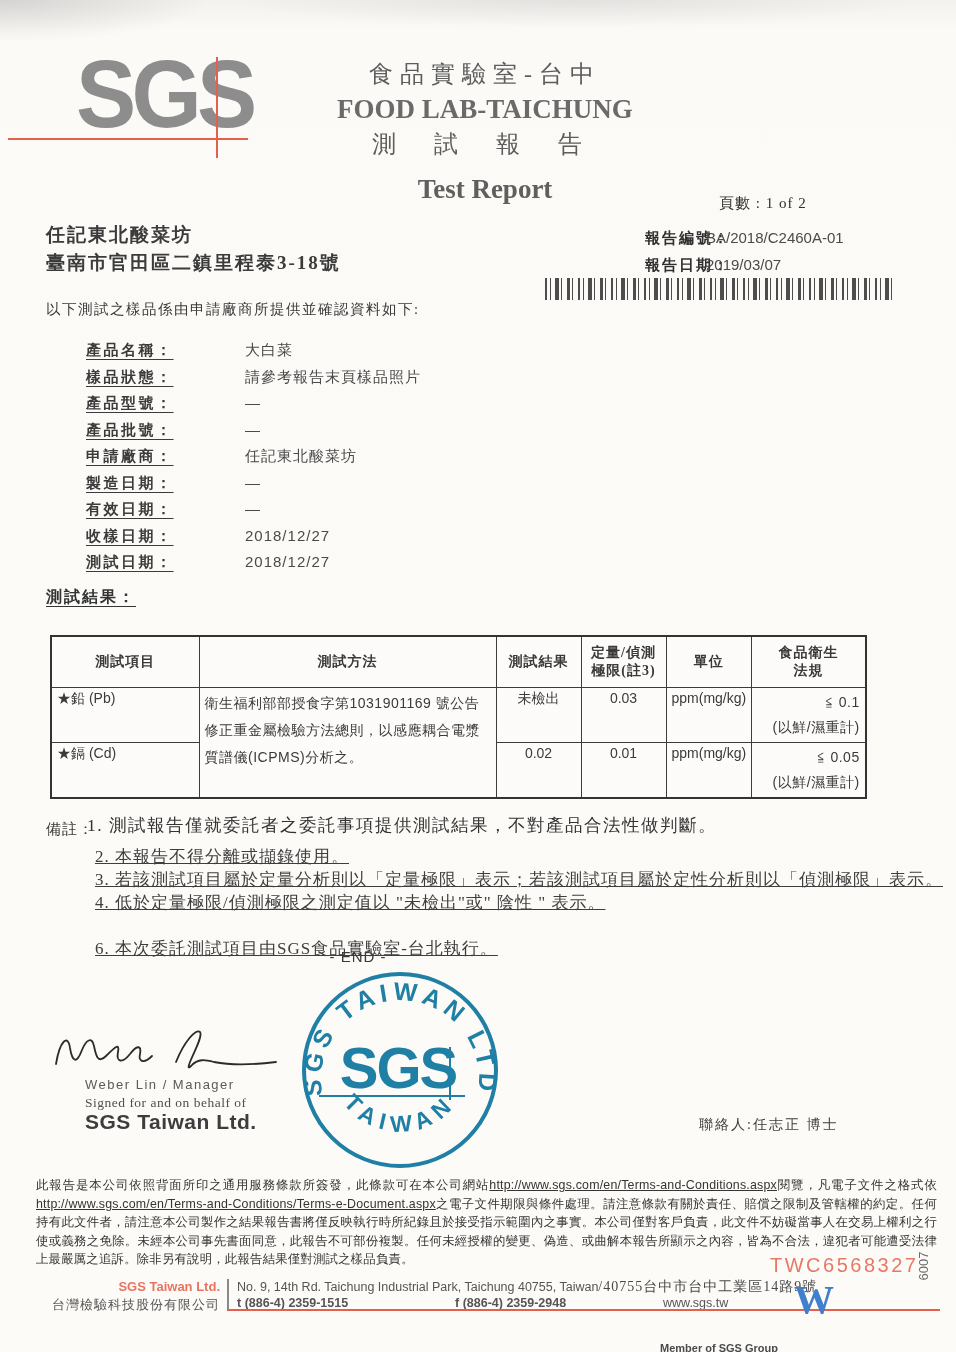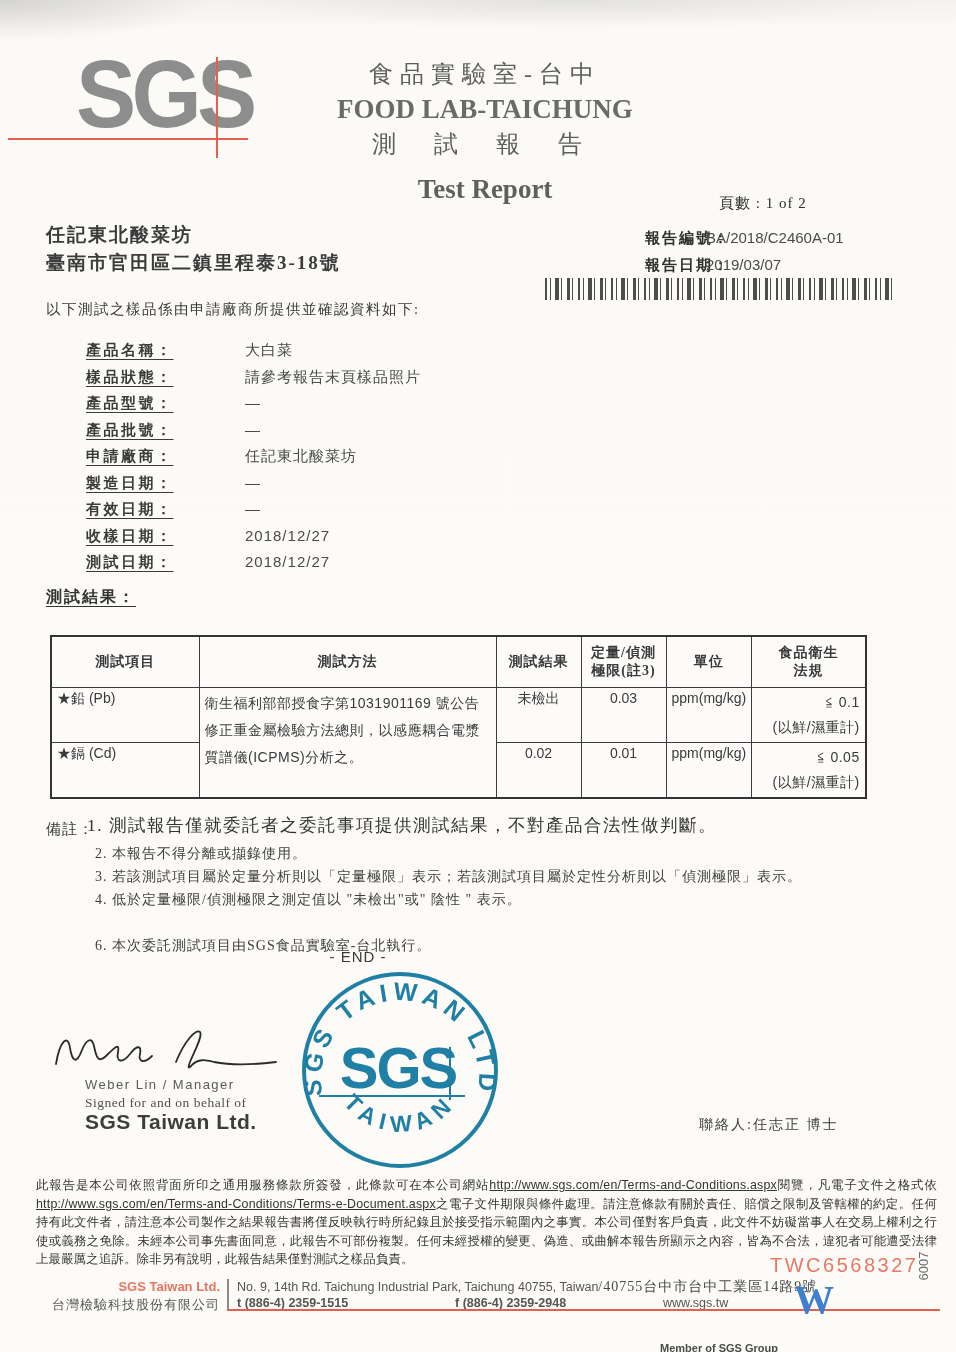--- a/index.html
+++ b/index.html
@@ -61,21 +61,21 @@
   td{vertical-align:top;}
   .c-item{width:148px;} .c-method{width:297px;} .c-result{width:85px;}
   .c-limit{width:85px;} .c-unit{width:85px;} .c-reg{width:114px;}
   td.item{font-size:14px;padding-top:6px;height:50px;}
   td.method{font-size:14px;line-height:27px;padding-top:4px;letter-spacing:.5px;}
   td.center{text-align:center;padding-top:6px;}
   td.reg{text-align:right;padding-top:6px;line-height:25px;letter-spacing:.5px;}
 
   .notes-label{left:46px;top:820px;font-size:15px;letter-spacing:1px;color:#3a3a3a;}
   .note1{left:87px;top:813px;font-size:17.5px;letter-spacing:1.5px;color:#333;}
-  .note{font-size:14px;letter-spacing:1px;color:#3e3e3e;}
+  .note{font-size:17px;letter-spacing:1px;color:#3e3e3e;text-decoration:underline;}
   .n2{left:95px;top:845px;} .n3{left:95px;top:868px;}
   .n4{left:95px;top:891px;} .n5{left:95px;top:914px;} .n6{left:95px;top:937px;}
 
   .end-mark{left:0;top:948px;width:716px;text-align:center;font-size:15px;
     letter-spacing:1px;color:#3a3a3a;}
 
   .sig-svg{left:48px;top:1022px;}
   .sig-name{left:85px;top:1077px;font-size:13px;color:#5a5a5a;letter-spacing:1.5px;}
   .sig-line2{left:85px;top:1095px;font-size:13.5px;color:#4f4f4f;letter-spacing:.5px;}
   .sig-company{left:85px;top:1110px;font-size:21px;font-weight:bold;color:#3d3d3d;letter-spacing:.5px;}

